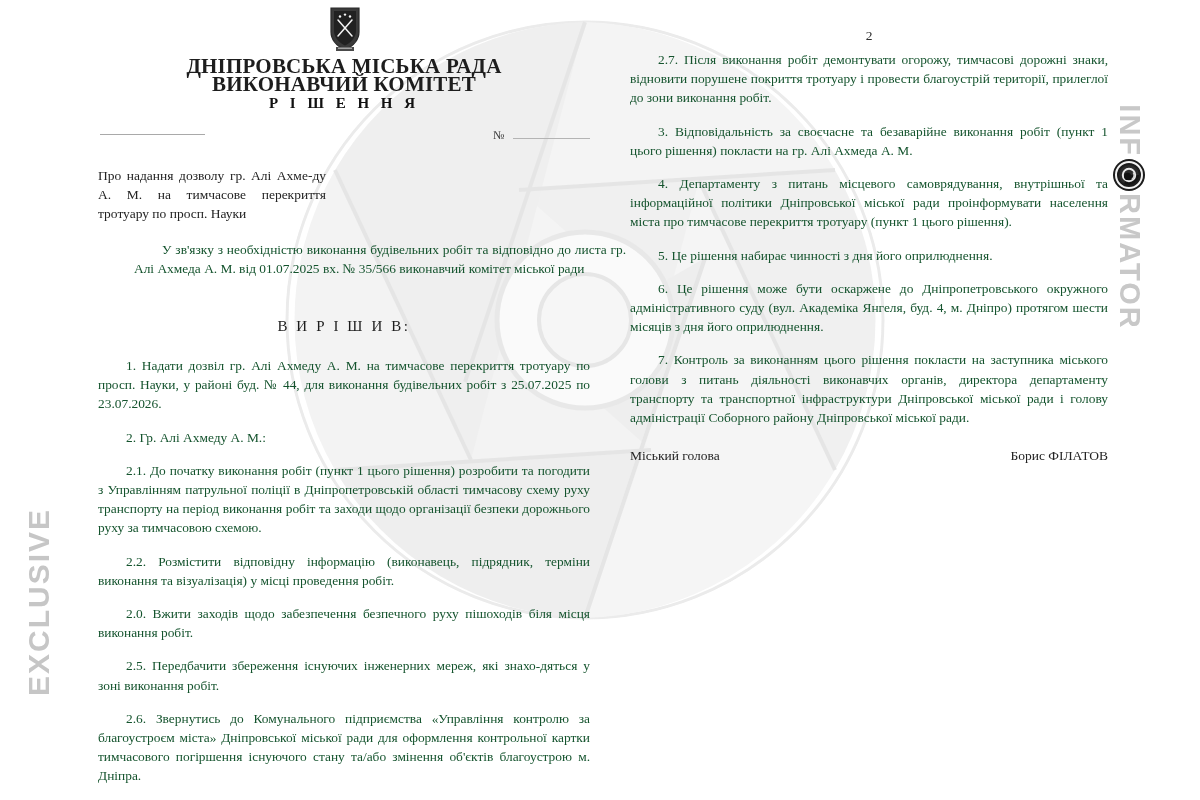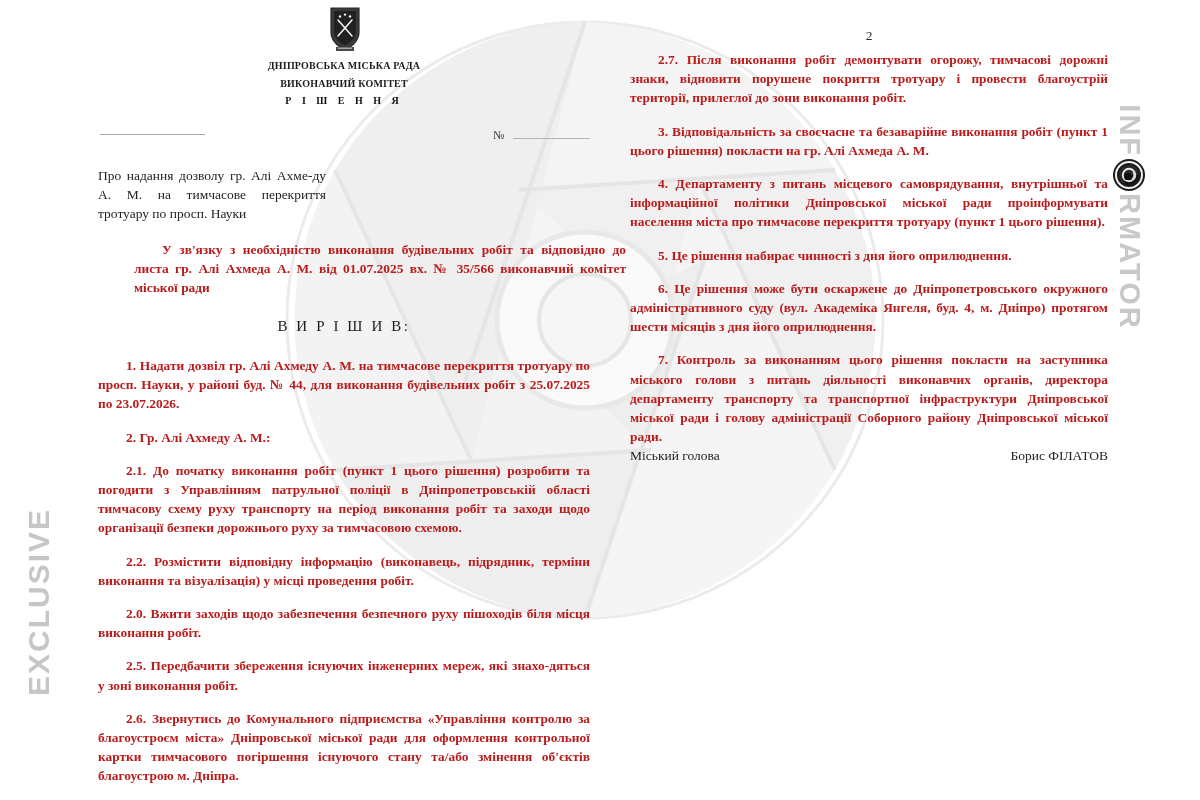--- a/index.html
+++ b/index.html
@@ -60,34 +60,34 @@
     height: 48px;
   }
   .emblem svg { display: block; width: 100%; height: 100%; }
 
   .org-title {
     position: absolute;
     left: 0;
     top: 57px;
     width: 492px;
     text-align: center;
-    font-size: 10px;
+    font-size: 21px;
     letter-spacing: 0.2px;
     line-height: 18px;
     font-weight: 700;
     color: #1d1d1d;
   }
   .org-title .line2 { display: block; }
   .doc-kind {
     position: absolute;
     left: 0;
     top: 95px;
     width: 492px;
     text-align: center;
-    font-size: 10px;
+    font-size: 15px;
     font-weight: 700;
     letter-spacing: 4px;
     color: #111;
   }
 
   .blank-rule-left {
     position: absolute;
     left: 2px;
     top: 134px;
     width: 105px;
@@ -121,23 +121,22 @@
     text-align-last: left;
     color: #232323;
   }
 
   .para {
     font-size: 13.4px;
     line-height: 19.2px;
     text-align: justify;
     text-indent: 28px;
     margin: 0 0 14px 0;
-    color: #b91c1c;
+    color: #14532d;
     hyphens: manual;
-    font-weight: bold;
   }
 
   .preamble { position: absolute; left: 0; top: 240px; width: 492px; margin-left: 36px; }
   .verdict {
     position: absolute;
     left: 0;
     top: 318px;
     width: 492px;
     text-align: center;
     font-size: 15px;

